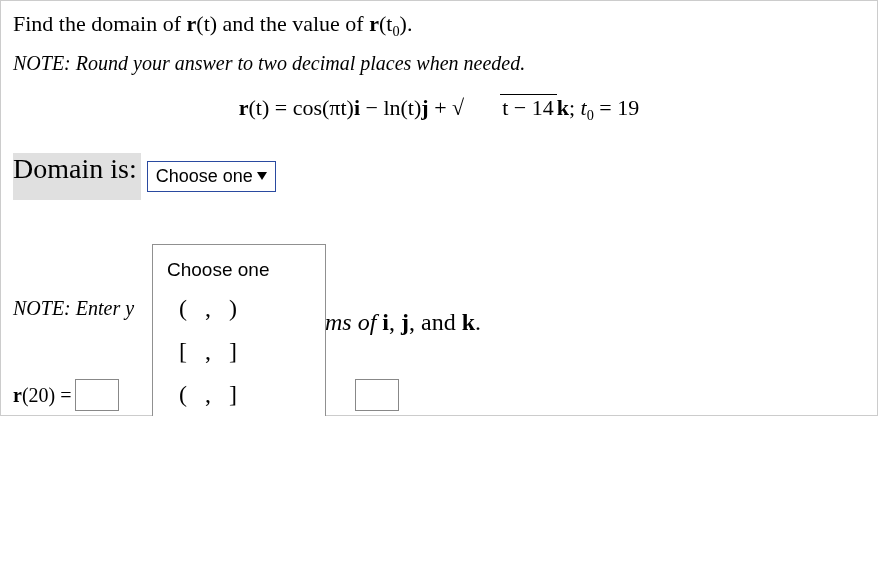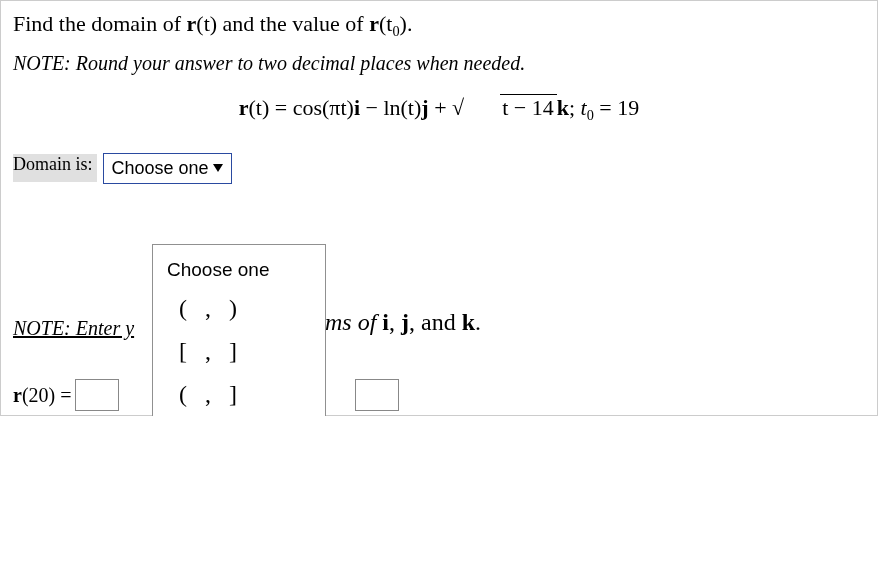--- a/index.html
+++ b/index.html
@@ -35,22 +35,22 @@
   }
   .bold { font-weight: bold; }
   .sub { font-size: 0.65em; vertical-align: sub; }
   .domain-row {
     margin: 6px 0;
     display: flex;
     align-items: center;
   }
   .domain-label {
     background: #e0e0e0;
-    padding: 0 4px 7px 0;
-    font-size: 18px;
+    padding: 0 4px 15px 0;
+    font-size: 28px;
   }
   .select-box {
     border: 1.5px solid #2a4aa0;
     padding: 4px 8px;
     font-family: Arial, Helvetica, sans-serif;
     font-size: 18px;
     margin-left: 6px;
     background: #fff;
     display: inline-flex;
     align-items: center;
@@ -81,25 +81,24 @@
   }
   .dropdown-option {
     font-family: Georgia, "Times New Roman", serif;
     font-size: 24px;
     padding: 8px 12px 8px 26px;
     cursor: pointer;
     letter-spacing: 5px;
   }
   .note2 {
     position: absolute;
-    top: 316px;
+    top: 296px;
     left: 12px;
     font-style: italic;
     font-size: 20px;
-    text-decoration: underline;
   }
   .note2-after {
     position: absolute;
     top: 308px;
     left: 324px;
     font-size: 24px;
   }
   .note2-after .bold { font-style: normal; }
   .r15-row {
     position: absolute;

